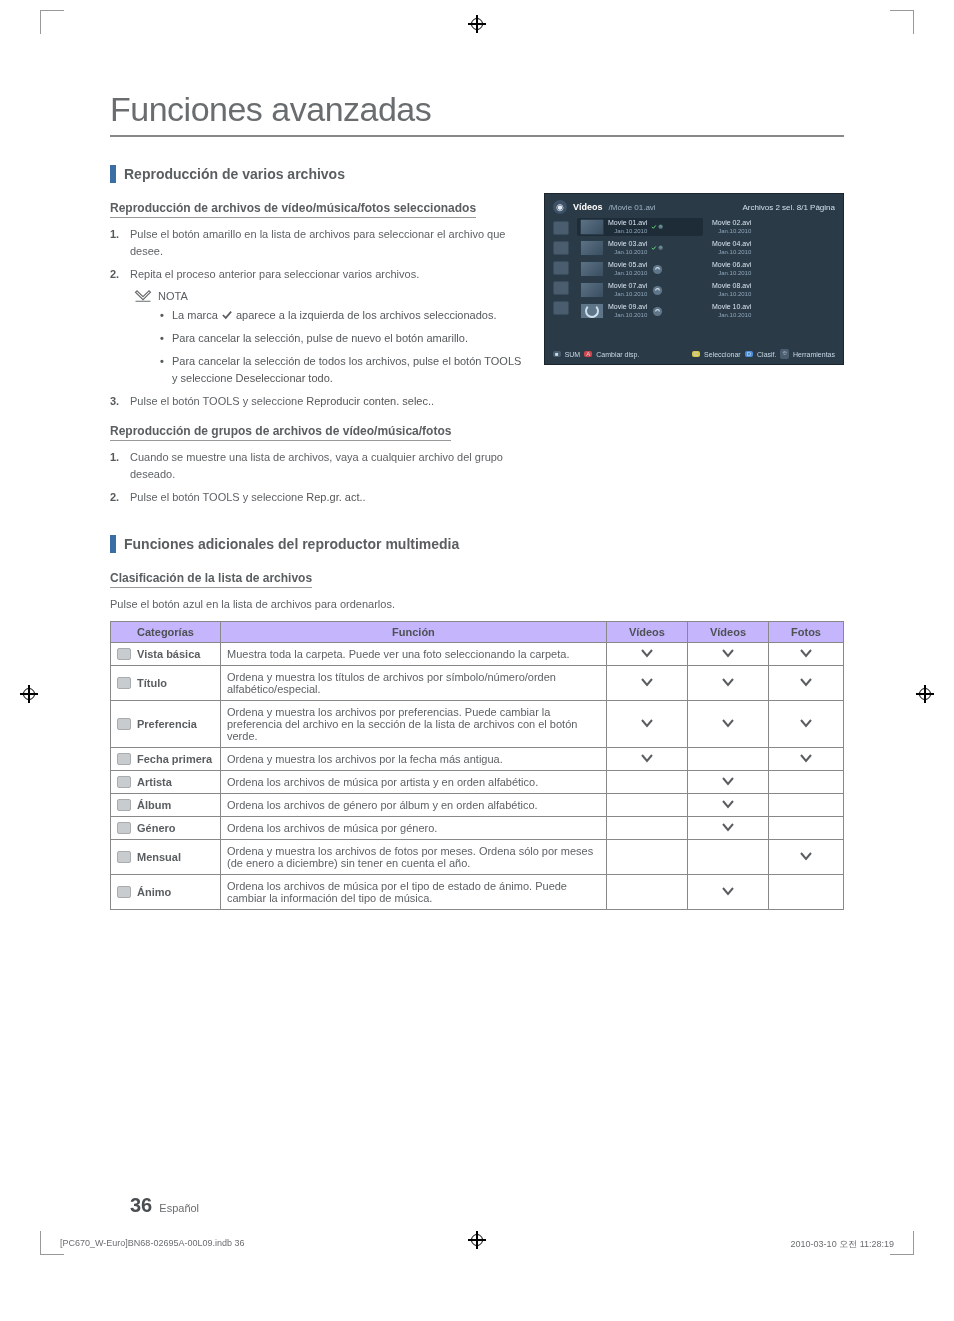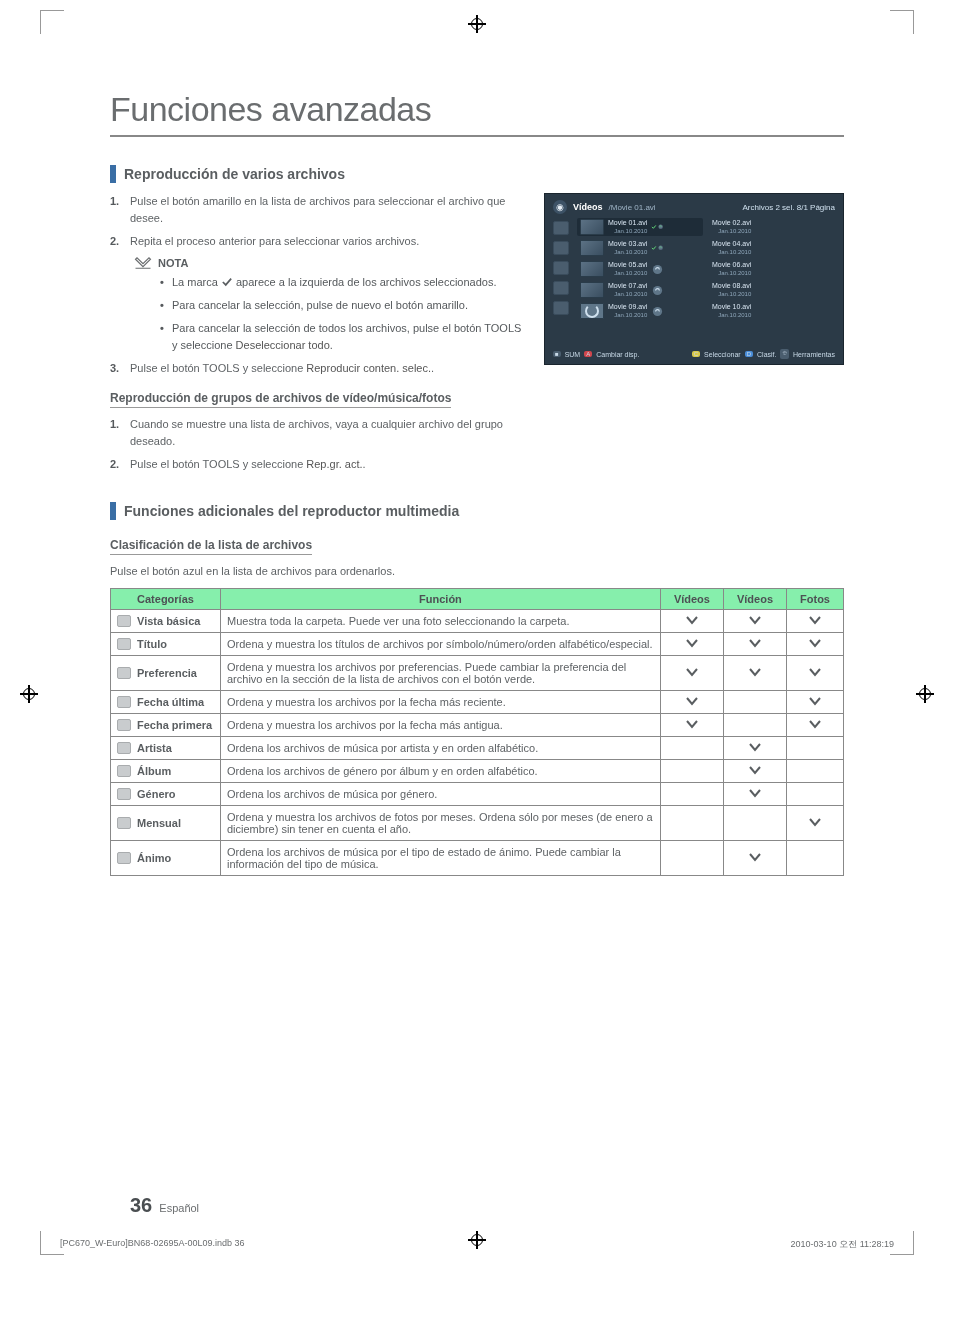--- a/index.html
+++ b/index.html
@@ -25,21 +25,21 @@
 .sec-txt{font-size:14px;font-weight:700;color:#5a5e61}
 .sub-head{font-size:12px;font-weight:700;color:#5a5e61;border-bottom:1px solid #999;display:inline-block;padding-bottom:2px;margin:8px 0 8px}
 .body-text{font-size:11px;line-height:1.55;color:#5e6265}
 .ol{list-style:none;margin-left:0}
 .ol>li{display:flex;font-size:11px;margin-bottom:6px;line-height:1.55}
 .ol .num{width:20px;font-weight:700;flex:none}
 .ol .txt{flex:1}
 .note-row{display:flex;align-items:center;margin:6px 0 4px 24px;font-size:11px}
 .note-ico{width:18px;height:14px;margin-right:6px;position:relative}
 .note-ico svg{width:100%;height:100%}
-.note-lbl{font-weight:700;color:#5a5e61}
+.note-lbl{font-weight:400;color:#5a5e61}
 .bullets{list-style:none;margin-left:50px}
 .bullets li{font-size:11px;line-height:1.55;margin-bottom:6px;position:relative;padding-left:12px}
 .bullets li:before{content:"•";position:absolute;left:0;top:0;font-weight:700}
 .bold-inline{font-weight:400;color:#555}
 .check{display:inline-block;width:12px;height:10px;position:relative;top:1px}
 .check svg{width:100%;height:100%}
 .twocol{display:flex;gap:18px}
 .left{flex:1}
 .screenshot{width:300px;flex:none}
 .tv{background:#2b3a47;border:1px solid #1a252e;color:#e6eef5;font-size:8px;padding:6px 8px 24px;position:relative;height:172px}
@@ -65,21 +65,21 @@
 .tv-row:nth-child(1) .tv-cell:first-child .chk svg path,
 .tv-row:nth-child(2) .tv-cell:first-child .chk svg path{stroke:#66e07d}
 .tv-bot{position:absolute;bottom:5px;left:8px;right:8px;display:flex;align-items:center;font-size:7px;color:#c9dae8;gap:4px}
 .tv-bot .chip{padding:0 2px;border-radius:2px;font-size:6px}
 .chip.a{background:#d0454c}
 .chip.c{background:#d8c84a}
 .chip.d{background:#4a8dd8}
 .chip.enter{background:#4a5d6e}
 .tv-bot .sp{flex:1}
 .table{width:100%;border-collapse:collapse;font-size:11px;margin-top:8px}
-.table th{background:#86efac;border:1px solid #888;padding:4px 13px;font-weight:700;color:#4d5154;text-align:center}
+.table th{background:#c4b5fd;border:1px solid #888;padding:4px 22px;font-weight:700;color:#4d5154;text-align:center}
 .table td{border:1px solid #888;padding:5px 6px;vertical-align:middle;color:#5e6265}
 .table td.chk-cell{text-align:center;width:50px}
 .cat-cell{width:110px}
 .cat{display:flex;align-items:center;gap:6px;font-weight:700;color:#5a5e61}
 .cat .ci{width:14px;height:12px;background:#c9ccce;border:1px solid #a9acae;border-radius:2px;flex:none;display:inline-flex;align-items:center;justify-content:center;font-size:7px;color:#5a5e61}
 .chev{display:inline-block;width:14px;height:10px}
 .chev svg{width:100%;height:100%}
 .pgfoot{position:absolute;bottom:60px;left:130px;font-size:11px;color:#6a6d6f}
 .pgnum{font-size:20px;font-weight:700;color:#4a4e51;margin-right:4px}
 .print-foot{position:absolute;bottom:26px;left:60px;right:60px;display:flex;justify-content:space-between;font-size:9px;color:#6a6d6f}
@@ -109,20 +109,21 @@
   <div class="title">Funciones avanzadas</div>
   <div class="rule"></div>
 
   <div class="sec-head">
     <span class="sec-bar"></span>
     <span class="sec-txt">Reproducción de varios archivos</span>
   </div>
 
   <div class="twocol">
     <div class="left">
+      <div class="sub-head">Reproducción de archivos de vídeo/música/fotos seleccionados</div>
       <ol class="ol">
         <li>
               <span class="num">1.</span>
               <span class="txt body-text">Pulse el botón amarillo en la lista de archivos para seleccionar el archivo que desee.</span>
             </li>
         <li>
               <span class="num">2.</span>
               <span class="txt body-text">Repita el proceso anterior para seleccionar varios archivos.</span>
             </li>
       </ol>
@@ -376,36 +377,20 @@
                   <path d="M2 2 L7 8 L12 2" fill="none" stroke="#5a5e61" stroke-width="2"></path>
                 </svg></span></td>
             <td class="chk-cell"><span class="chev"><svg viewBox="0 0 14 10">
                   <path d="M2 2 L7 8 L12 2" fill="none" stroke="#5a5e61" stroke-width="2"></path>
                 </svg></span></td>
           </tr>
           <tr>
             <td class="cat-cell">
               <span class="cat">
                 <span class="ci"></span>
-                <span>Fecha última</span>
-              </span>
-            </td>
-            <td>Ordena y muestra los archivos por la fecha más reciente.</td>
-            <td class="chk-cell"><span class="chev"><svg viewBox="0 0 14 10">
-                  <path d="M2 2 L7 8 L12 2" fill="none" stroke="#5a5e61" stroke-width="2"></path>
-                </svg></span></td>
-            <td class="chk-cell"></td>
-            <td class="chk-cell"><span class="chev"><svg viewBox="0 0 14 10">
-                  <path d="M2 2 L7 8 L12 2" fill="none" stroke="#5a5e61" stroke-width="2"></path>
-                </svg></span></td>
-          </tr>
-          <tr>
-            <td class="cat-cell">
-              <span class="cat">
-                <span class="ci"></span>
                 <span>Fecha primera</span>
               </span>
             </td>
             <td>Ordena y muestra los archivos por la fecha más antigua.</td>
             <td class="chk-cell"><span class="chev"><svg viewBox="0 0 14 10">
                   <path d="M2 2 L7 8 L12 2" fill="none" stroke="#5a5e61" stroke-width="2"></path>
                 </svg></span></td>
             <td class="chk-cell"></td>
             <td class="chk-cell"><span class="chev"><svg viewBox="0 0 14 10">
                   <path d="M2 2 L7 8 L12 2" fill="none" stroke="#5a5e61" stroke-width="2"></path>

